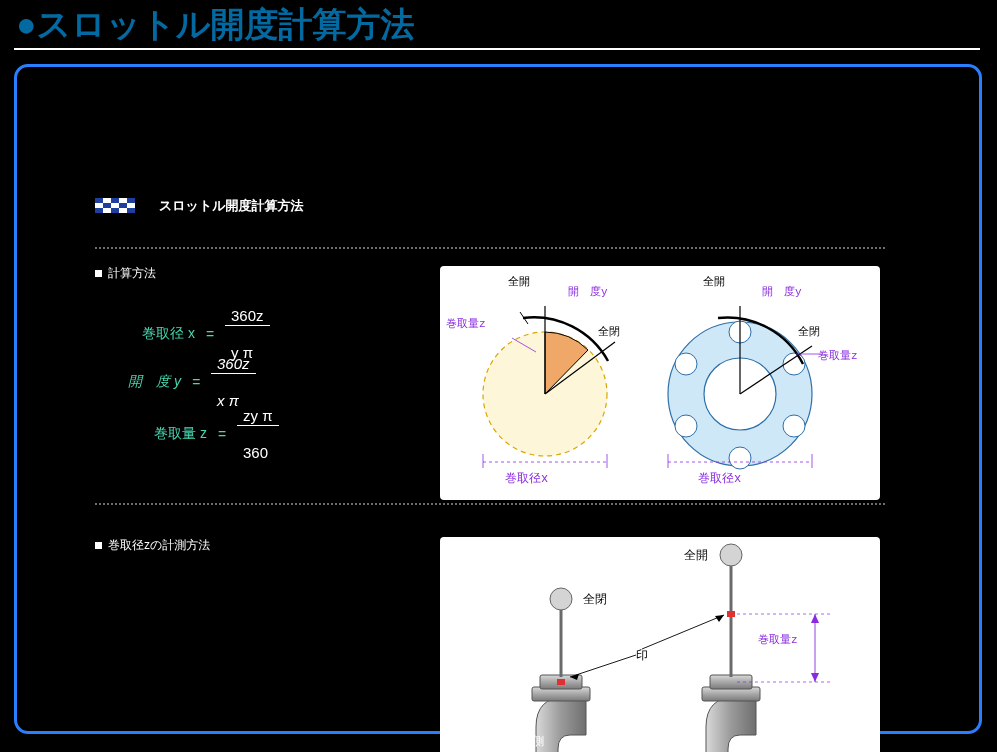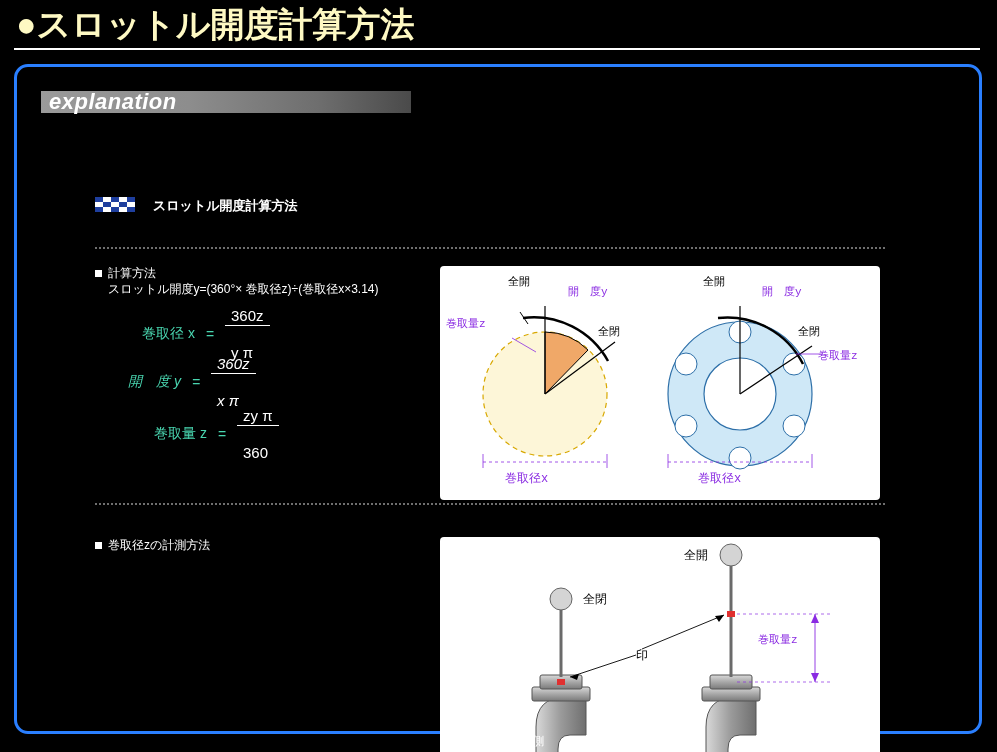--- a/index.html
+++ b/index.html
@@ -1,34 +1,34 @@
 <!DOCTYPE html>
 <html><head>
 <meta charset="utf-8">
 <style>
   html,body{margin:0;padding:0;background:#000;}
   body{width:997px;height:752px;overflow:hidden;font-family:"Liberation Sans","DejaVu Sans",sans-serif;}
   #root{position:relative;width:997px;height:752px;background:#000;}
 
   
   .title-bar{position:absolute;left:0;top:0;width:997px;height:50px;}
-  .title-text{position:absolute;left:16px;top:2px;color:#fef9c3;font-size:34px;font-weight:bold;letter-spacing:0px;white-space:nowrap;}
+  .title-text{position:absolute;left:16px;top:2px;color:#0369a1;font-size:34px;font-weight:bold;letter-spacing:0px;white-space:nowrap;}
   .title-rule{position:absolute;left:14px;top:48px;width:966px;height:2px;background:#fff;}
 
   
   .panel{position:absolute;left:14px;top:64px;width:968px;height:670px;border:3px solid #2a7fff;border-radius:14px;box-sizing:border-box;background:#000;}
 
   
   .exp-wrap{position:absolute;left:24px;top:24px;width:370px;height:26px;}
   .exp-bar{position:absolute;left:0;top:0;width:370px;height:22px;
      background:linear-gradient(to right,#9a9a9a 0%,#8d8d8d 40%,#6e6e6e 75%,#4a4a4a 100%);}
   .exp-label{position:absolute;left:8px;top:-2px;color:#fff;font-size:22px;font-weight:bold;font-style:italic;letter-spacing:0.5px;}
 
   
-  .sec-head{position:absolute;left:78px;top:130px;display:flex;gap:18px;}
+  .sec-head{position:absolute;left:78px;top:130px;display:flex;align-items:center;gap:24px;}
   .checker{width:40px;height:16px;}
   .sec-head-text{color:#fff;font-size:13px;font-weight:bold;}
 
   .divider{position:absolute;height:0;border-top:2px dotted #6f6f6f;}
   .div1{left:78px;top:180px;width:790px;}
   .div2{left:78px;top:436px;width:790px;}
 
   
   .bullet{position:absolute;color:#fff;font-size:12px;line-height:16px;}
   .bullet .sq{display:inline-block;width:7px;height:7px;background:#fff;margin-right:6px;vertical-align:middle;}
@@ -64,24 +64,20 @@
 
 <div id="root">
 
   <div class="title-bar">
     <div class="title-text">●スロットル開度計算方法</div>
     <div class="title-rule"></div>
   </div>
 
   <div class="panel">
 
-    <div class="exp-wrap">
-      <div class="exp-bar"></div>
-      <div class="exp-label">explanation</div>
-    </div>
 
     <div class="sec-head">
       <span class="checker">
         <svg width="40" height="16" viewBox="0 0 40 16">
           <rect x="0" y="0" width="40" height="16" fill="#000"></rect>
           <g fill="#1f3f9e">
             <rect x="0" y="0" width="8" height="5"></rect>
               <rect x="16" y="0" width="8" height="5"></rect>
               <rect x="32" y="0" width="8" height="5"></rect>
             <rect x="8" y="5" width="8" height="5"></rect>
@@ -102,21 +98,20 @@
         </svg>
       </span>
       <span class="sec-head-text">スロットル開度計算方法</span>
     </div>
 
     <div class="divider div1"></div>
     <div class="divider div2"></div>
 
     <div class="bullet b1">
       <span class="sq"></span><span class="b-title">計算方法</span>
-      <span class="b-body">スロットル開度y=(360°× 巻取径z)÷(巻取径x×3.14)</span>
     </div>
 
     <div class="formula fr1">
       <span class="f-label">巻取径 x</span>
       <span class="f-eq">=</span>
       <span class="frac">
         <span class="num">360z</span>
         <span class="den">y π</span>
       </span>
     </div>

